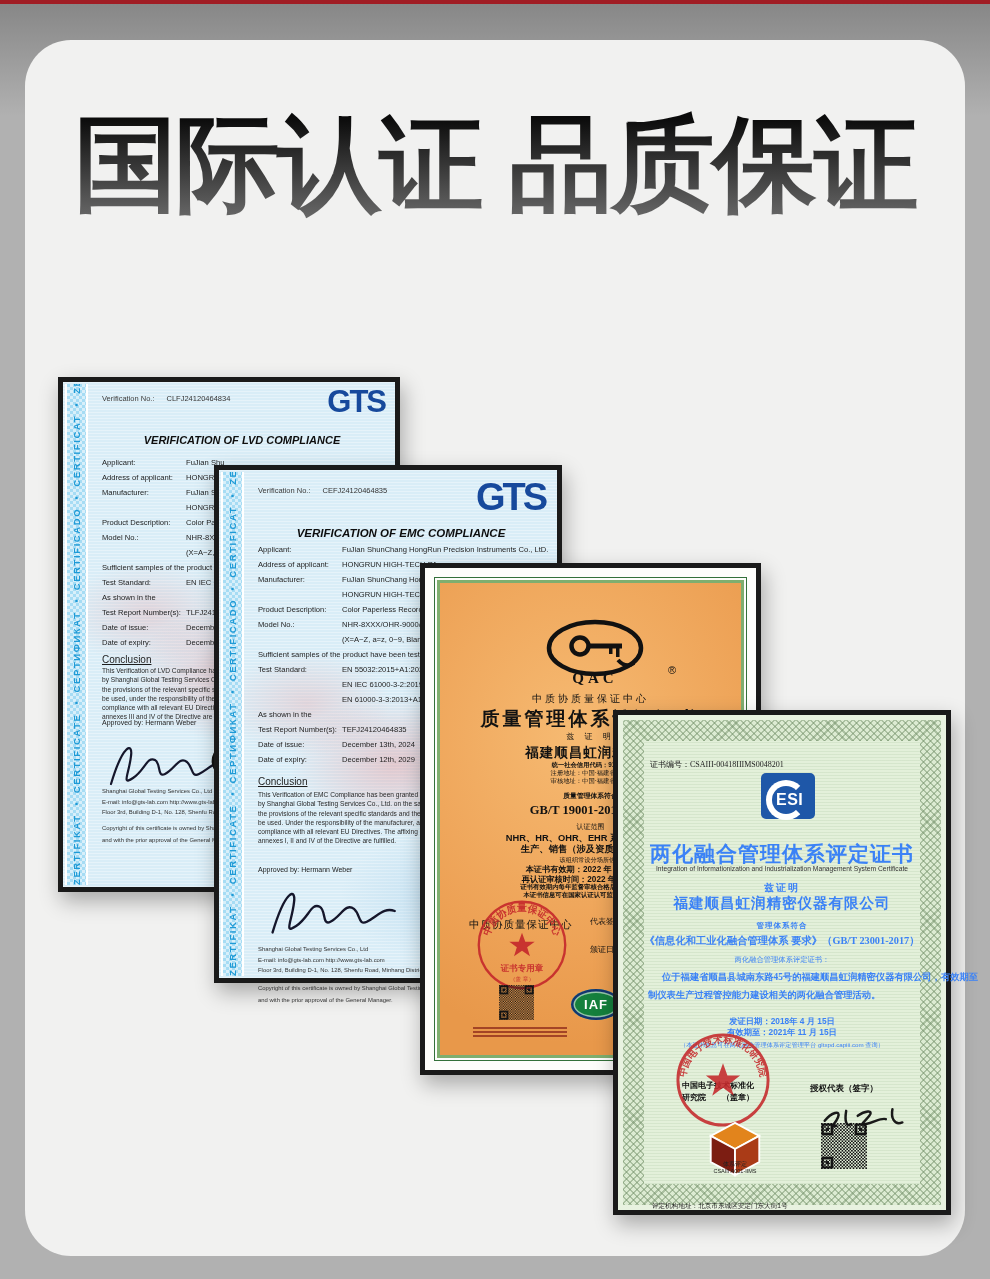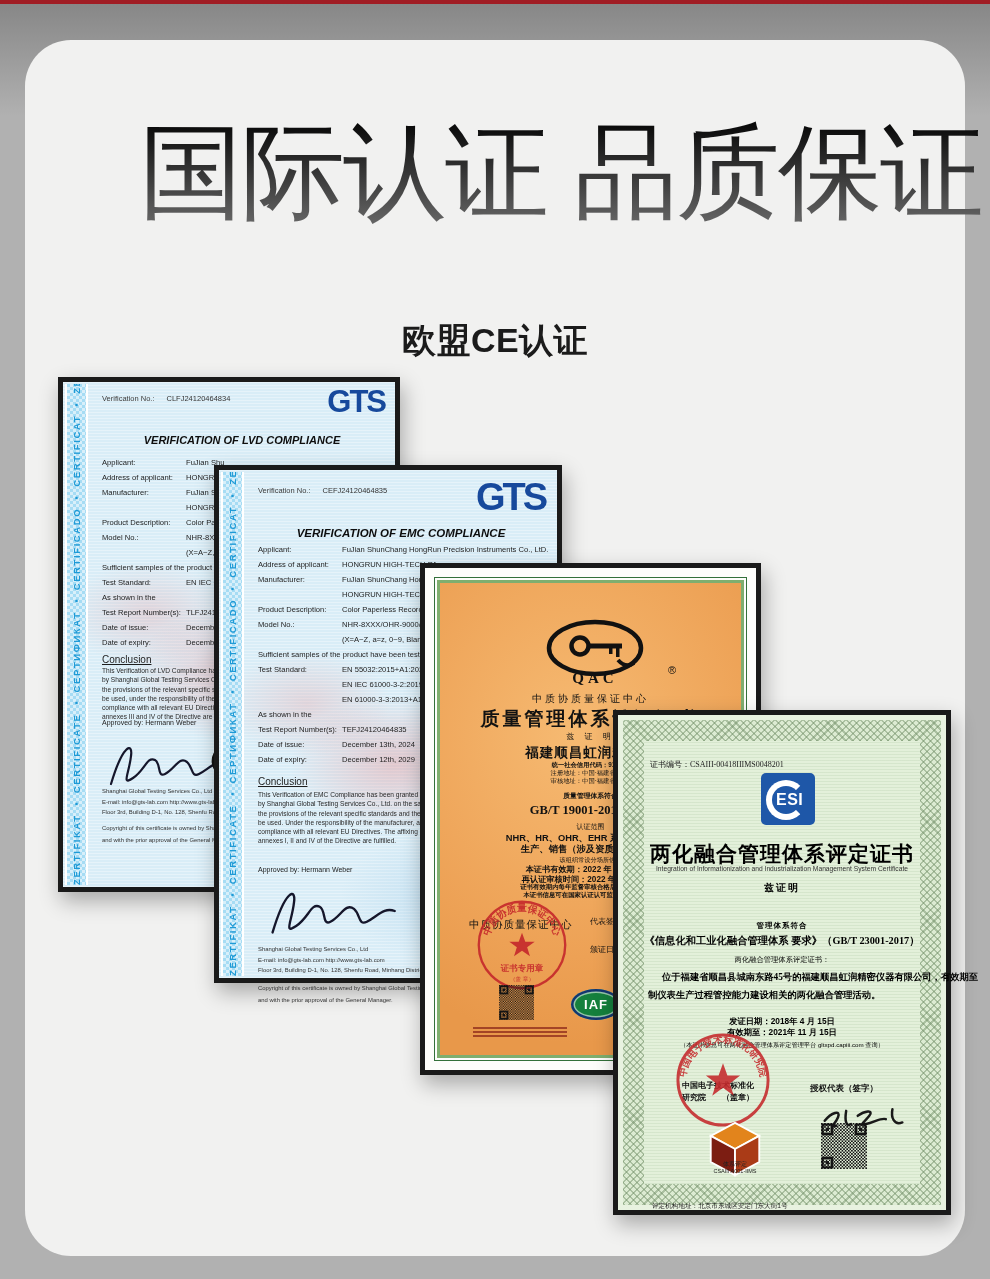--- a/index.html
+++ b/index.html
@@ -3,22 +3,22 @@
 <meta charset="utf-8">
 <style>
   html,body{margin:0;padding:0;background:#b1b1b1;}
   .page{position:relative;width:990px;height:1279px;overflow:hidden;background:#b1b1b1;
         font-family:"Liberation Sans","DejaVu Sans",sans-serif;}
   .top-grad{position:absolute;left:0;top:4px;width:100%;height:112px;
         background:linear-gradient(180deg,#878787,#b1b1b1);}
   .red-line{position:absolute;left:0;top:0;width:100%;height:4px;background:#a01d24;}
   .card{position:absolute;left:25px;top:40px;width:940px;height:1216px;
         background:#f1f1f0;border-radius:46px;z-index:1;}
-  .title{position:absolute;left:0;right:0;top:96px;margin:8px;text-align:right;z-index:2;
-        font-size:104px;font-weight:400;letter-spacing:-2px;color:#1a1a1a;
+  .title{position:absolute;left:0;right:0;top:96px;margin:0;text-align:center;z-index:2;
+        font-size:104px;font-weight:700;letter-spacing:-2px;color:#1a1a1a;
         background:linear-gradient(180deg,#0a0a0a 15%,#787878 100%);
         -webkit-background-clip:text;background-clip:text;
         -webkit-text-fill-color:transparent;color:transparent;}
   .sub{position:absolute;left:0;right:0;text-align:center;z-index:2;
         font-size:34px;font-weight:600;color:#1b1b1b;letter-spacing:.5px;}
   .sub1{top:252px;} .sub2{top:318px;}
 
   
   .cert{position:absolute;border:5px solid #1a1a1a;box-sizing:border-box;
         box-shadow:3px 9px 20px rgba(0,0,0,.30);background:#fff;}
@@ -98,24 +98,24 @@
   .qr{position:absolute;}
 
   
   .g-paper{position:absolute;inset:0;background:#e8f2e0;}
   .rope{position:absolute;inset:5px;background:
      repeating-linear-gradient(45deg,rgba(110,140,100,.45) 0 1.5px,transparent 1.5px 5px),
      repeating-linear-gradient(-45deg,rgba(110,140,100,.45) 0 1.5px,transparent 1.5px 5px),
      #dcebd2;}
   .g-inner{position:absolute;inset:26px;background:
      repeating-linear-gradient(0deg,rgba(120,160,110,.13) 0 1px,transparent 1px 3px),#e3f0da;}
-  .cesi .line{position:absolute;left:26px;right:26px;text-align:center;color:#000000;white-space:nowrap;}
+  .cesi .line{position:absolute;left:26px;right:26px;text-align:center;color:#3b82f6;white-space:nowrap;}
   .cesi-no{position:absolute;left:32px;top:44px;font-size:8px;color:#222;
      font-family:"Liberation Serif","DejaVu Serif",serif;}
-  .cesi-logo{position:absolute;left:143px;top:58px;width:54px;height:52px;
+  .cesi-logo{position:absolute;left:143px;top:58px;width:54px;height:46px;
      background:#1e57a8;border-radius:5px;}
   .cesi-logo .c-arc{position:absolute;left:5px;top:7px;width:28px;height:28px;
      border:6px solid #fff;border-radius:50%;border-right-color:transparent;}
   .cesi-logo .esi{position:absolute;left:15px;top:18px;color:#fff;font-weight:900;
      font-size:16px;letter-spacing:.5px;}
   .c-stamp{position:absolute;left:56px;top:316px;opacity:.88;}
   .c-org1{position:absolute;left:64px;top:365px;font-size:8px;font-weight:bold;color:#111;}
   .c-org2{position:absolute;left:64px;top:377px;font-size:8px;font-weight:bold;color:#111;}
   .c-auth{position:absolute;left:192px;top:368px;font-size:8.5px;font-weight:bold;color:#111;}
   .sig2{position:absolute;left:186px;top:381px;width:124px;height:38px;}
@@ -126,21 +126,20 @@
 </style>
 </head>
 <body>
 
 <div class="page">
   <div class="top-grad"></div>
   <div class="red-line"></div>
   <div class="card"></div>
 
   <h1 class="title">国际认证 品质保证</h1>
-  <div class="sub sub2">欧盟CE认证</div>
 
   <section class="cert gts cert-lvd">
     <div class="gts-paper"></div>
     <div class="band">
         <span>ZERTIFIKAT ▪ CERTIFICATE ▪ CEPTИФИКАТ ▪ CERTIFICADO ▪ CERTIFICAT ▪ ZERTIFIKAT ▪ CERTIFICATE ▪ CEPTИФИКАТ ▪ CERTIFICADO ▪ CERTIFICAT ▪</span>
       </div>
     <div class="vno"><span>Verification No.:</span><span class="vn">CLFJ24120464834</span></div>
     <div class="gts-logo">GTS</div>
     <div class="gtitle">VERIFICATION OF LVD COMPLIANCE</div>
     <div class="fields">
@@ -399,20 +398,21 @@
     <div class="rope"></div>
     <div class="g-inner"></div>
     <div class="cesi-no">证书编号：CSAIII-00418IIIMS0048201</div>
     <div class="cesi-logo">
       <div class="c-arc"></div>
       <div class="esi">ESI</div>
     </div>
     <div class="line" style="top:125px;font-size:21px;font-weight:bold;letter-spacing:1px">两化融合管理体系评定证书</div>
     <div class="line" style="top:150px;font-size:6.7px;color:#333">Integration of Informationization and Industrialization Management System Certificate</div>
     <div class="line" style="top:166px;font-size:10px;font-weight:bold;letter-spacing:2px">兹证明</div>
+    <div class="line sf" style="top:179px;font-size:14.5px;font-weight:bold;letter-spacing:1px">福建顺昌虹润精密仪器有限公司</div>
     <div class="line" style="top:206px;font-size:7.5px;font-weight:bold;letter-spacing:1px">管理体系符合</div>
     <div class="line sf" style="top:219px;font-size:10.3px;font-weight:bold">《信息化和工业化融合管理体系 要求》（GB/T 23001-2017）</div>
     <div class="line" style="top:240px;font-size:7.3px">两化融合管理体系评定证书：</div>
     <div class="line sf" style="top:256px;left:44px;right:24px;text-align:left;font-size:9.3px;font-weight:bold">位于福建省顺昌县城南东路45号的福建顺昌虹润精密仪器有限公司，有效期至</div>
     <div class="line sf" style="top:274px;left:30px;right:24px;text-align:left;font-size:9.3px;font-weight:bold">制仪表生产过程管控能力建设相关的两化融合管理活动。</div>
     <div class="line" style="top:301px;font-size:8.3px;font-weight:bold">发证日期：2018年 4 月 15日</div>
     <div class="line" style="top:312px;font-size:8.3px;font-weight:bold">有效期至：2021年 11 月 15日</div>
     <div class="line" style="top:326px;font-size:6.2px">（本证书信息可在两化融合管理体系评定管理平台 gltxpd.capiii.com 查询）</div>
     <div class="c-org1">中国电子技术标准化</div>
     <div class="c-org2">研究院　　（盖章）</div>

